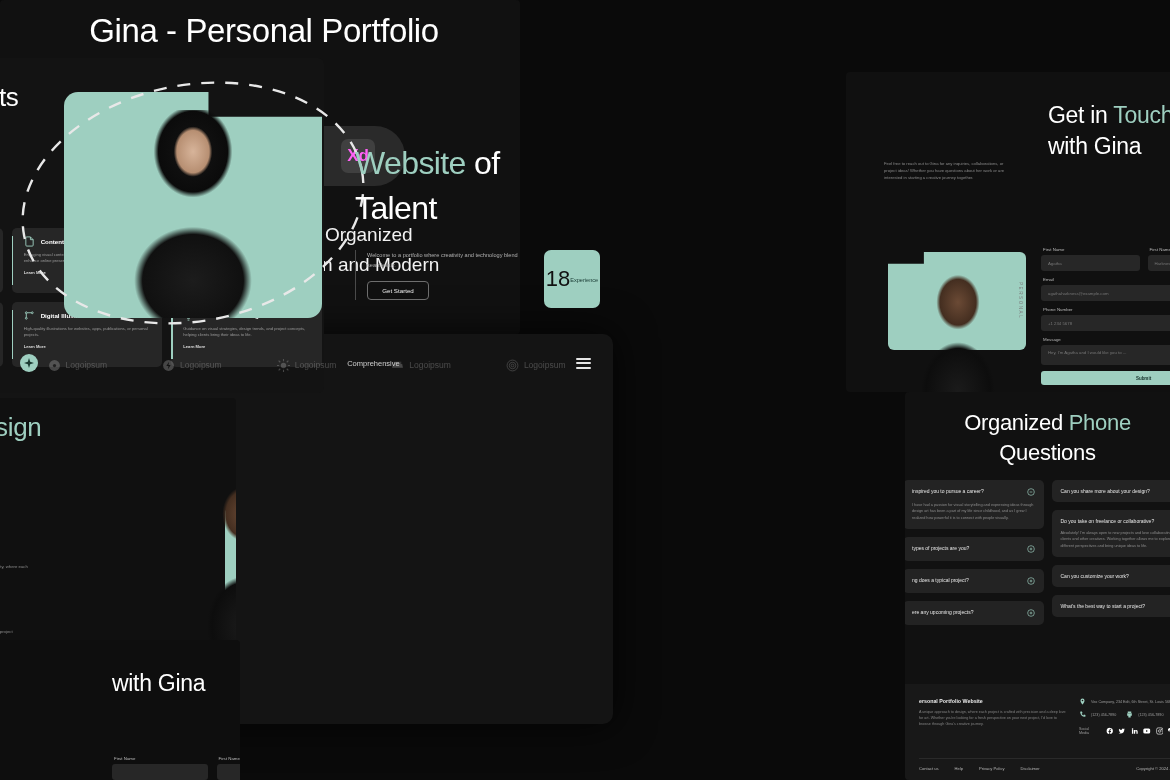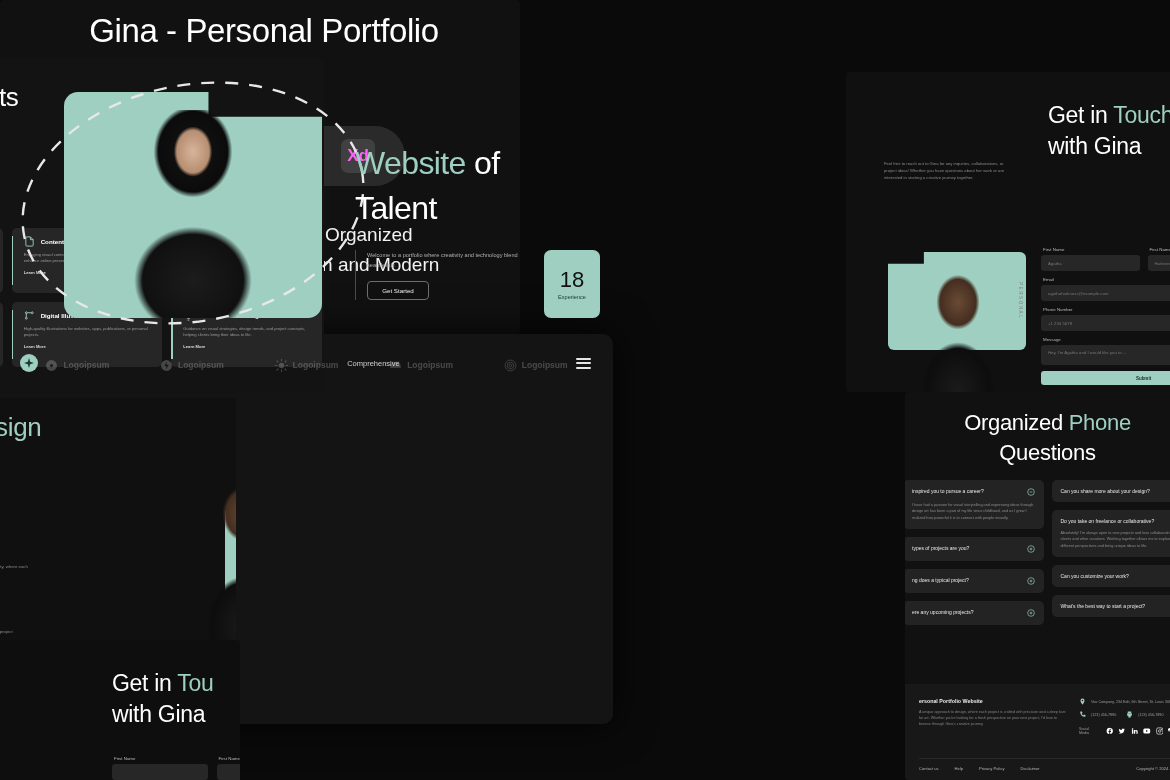--- a/index.html
+++ b/index.html
@@ -147,30 +147,30 @@
   #hero-copy { position:absolute; left:355px; top:96px; width:240px; }
   #hero-copy h1 { font-size:32px; line-height:45px; color:#ffffff; font-weight:400; letter-spacing:-0.6px;}
   #hero-copy h1 .mint { color:#9ecfc0; }
   #hero-lower { position:absolute; left:355px; top:250px; width:245px; display:flex; gap:14px; align-items:flex-start; }
   #hero-tag-wrap { border-left:1px solid #4a4a4a; padding-left:11px; flex:1; }
   #hero-tagline { font-size:5.6px; line-height:10px; color:#b0b0b0; }
   #get-started {
     margin-top:11px; width:62px; height:19px; border:1px solid #6e6e6e; border-radius:4px;
     display:flex; align-items:center; justify-content:center; font-size:6.2px; color:#efefef;
   }
-  #exp-badge { width:56px; height:68px; background:#9ecfc0; border-radius:7px;
-    display:flex; flex-direction:column; align-items:center; justify-content:center; }
+  #exp-badge { width:56px; height:58px; background:#9ecfc0; border-radius:7px;
+    display:flex; flex-direction:row; align-items:center; justify-content:center; }
   #exp-num { font-size:22px; color:#111; line-height:24px; }
   #exp-label { font-size:5.6px; color:#1e4038; margin-top:2px; }
 
   #logos-strip { position:absolute; left:0; top:340px; width:613px; height:50px;
     display:flex; align-items:center; justify-content:space-around; padding:0 20px; }
   .logo-item { display:flex; align-items:center; gap:5px; opacity:.28; }
   .logo-mark2 { width:13px; height:13px; color:#c9c9c9; }
-  .logo-text2 { font-size:8.5px; font-weight:700; color:#d0d0d0; }
+  .logo-text2 { font-size:8.5px; font-weight:400; color:#d0d0d0; }
 
   
   #faq-panel { left:905px; top:392px; width:285px; height:388px; background:#111111; border-radius:4px; }
   #faq-title { padding-top:16px; text-align:center; }
   #faq-title .l1 { display:block; font-size:22px; color:#fff; line-height:30px; letter-spacing:-0.3px;}
   #faq-title .l2 { display:block; font-size:22px; color:#fff; line-height:30px; letter-spacing:-0.3px;}
   #faq-cols { position:absolute; left:-5px; top:88px; width:295px; display:flex; gap:8px; padding:0 3px; }
   .faq-col { flex:1; display:flex; flex-direction:column; gap:8px; }
   .faq-card { background:#232323; border-radius:5px; padding:8px 9px; }
   .faq-q-row { display:flex; align-items:flex-start; gap:6px; }
@@ -597,21 +597,20 @@
           <a href="#">Privacy Policy</a>
           <a href="#">Disclaimer</a>
         </div>
         <div id="ff-copy">Copyright © 2024 - Gi</div>
       </div>
     </div>
   </div>
 
   <div class="panel" id="contact2-panel">
     <div id="contact2-title">
-      <span class="l1">Get in <span class="mint">Tou</span></span>
       <span class="l2">with Gina</span>
     </div>
 
     <div id="contact2-form">
       <div>
         <span class="fl">First Name</span>
         <div class="fi"></div>
       </div>
       <div>
         <span class="fl">First Name</span>

